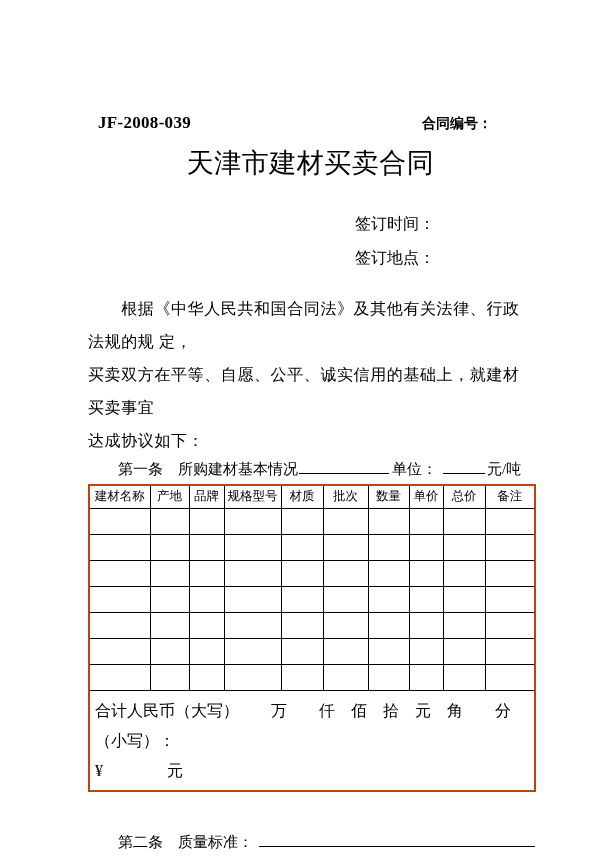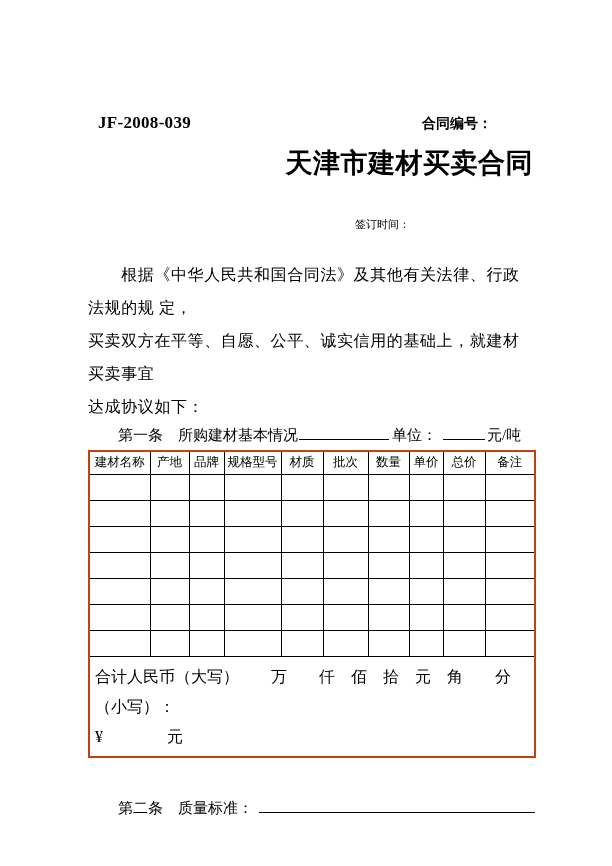--- a/index.html
+++ b/index.html
@@ -15,27 +15,27 @@
 
   .header-row {
     display: flex; justify-content: space-between; align-items: baseline;
     margin: 113px 41px 0 10px;
     gap: 36px;
   }
   .form-code { font-size: 17px; font-weight: bold; letter-spacing: 0.3px; }
   .contract-no { font-size: 14px; font-weight: bold; }
 
   .doc-title {
-    margin: 14px 0 0 0; text-align: right;
+    margin: 14px 0 0 0; text-align: center;
     font-family: "Liberation Sans", "DejaVu Sans", sans-serif;
-    font-size: 27px; font-weight: bold; line-height: 32px;
+    font-size: 27px; font-weight: normal; line-height: 32px;
     letter-spacing: 0.5px;
   }
 
-  .sign-block { margin: 28px 0 0 267px; font-size: 11px; line-height: 34px; }
+  .sign-block { margin: 28px 0 0 267px; font-size: 16px; line-height: 34px; }
 
   .preamble {
     margin: 17px 0 0 0;
     font-size: 16px; line-height: 33px; letter-spacing: 0.6px;
     white-space: pre-wrap;
   }
 
   .article-line { font-size: 15px; line-height: 21px; white-space: nowrap; }
   .article1 { margin-top: 2px; }
   .article2 { margin-top: 40px; }
@@ -76,20 +76,21 @@
 
     <div class="header-row">
       <span class="form-code">JF-2008-039</span>
       <span class="contract-no">合同编号：</span>
     </div>
 
     <h1 class="doc-title">天津市建材买卖合同</h1>
 
     <div class="sign-block">
       <div>签订时间：</div>
+      <div>签订地点：</div>
     </div>
 
     <p class="preamble">　　根据《中华人民共和国合同法》及其他有关法律、行政法规的规 定，
 买卖双方在平等、自愿、公平、诚实信用的基础上，就建材买卖事宜
 达成协议如下：</p>
 
     <div class="article-line article1">
       <span class="article-label">第一条</span><span class="article-title">所购建材基本情况</span><span class="blank blank-basic"></span><span class="unit-label">单位：</span><span class="blank blank-unit"></span><span>元/吨</span>
     </div>
 

